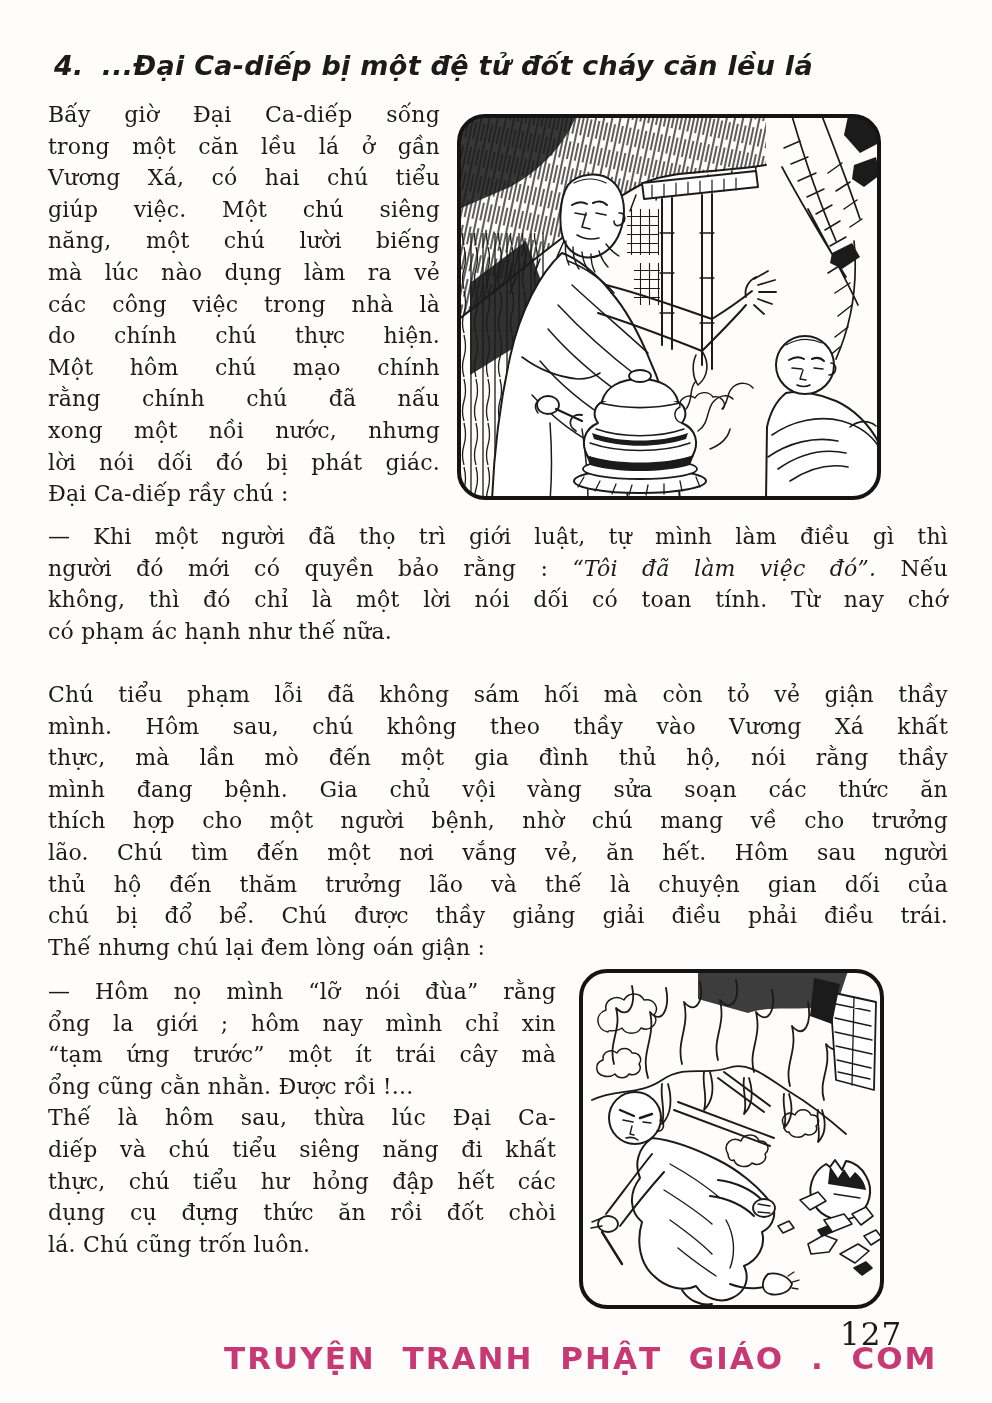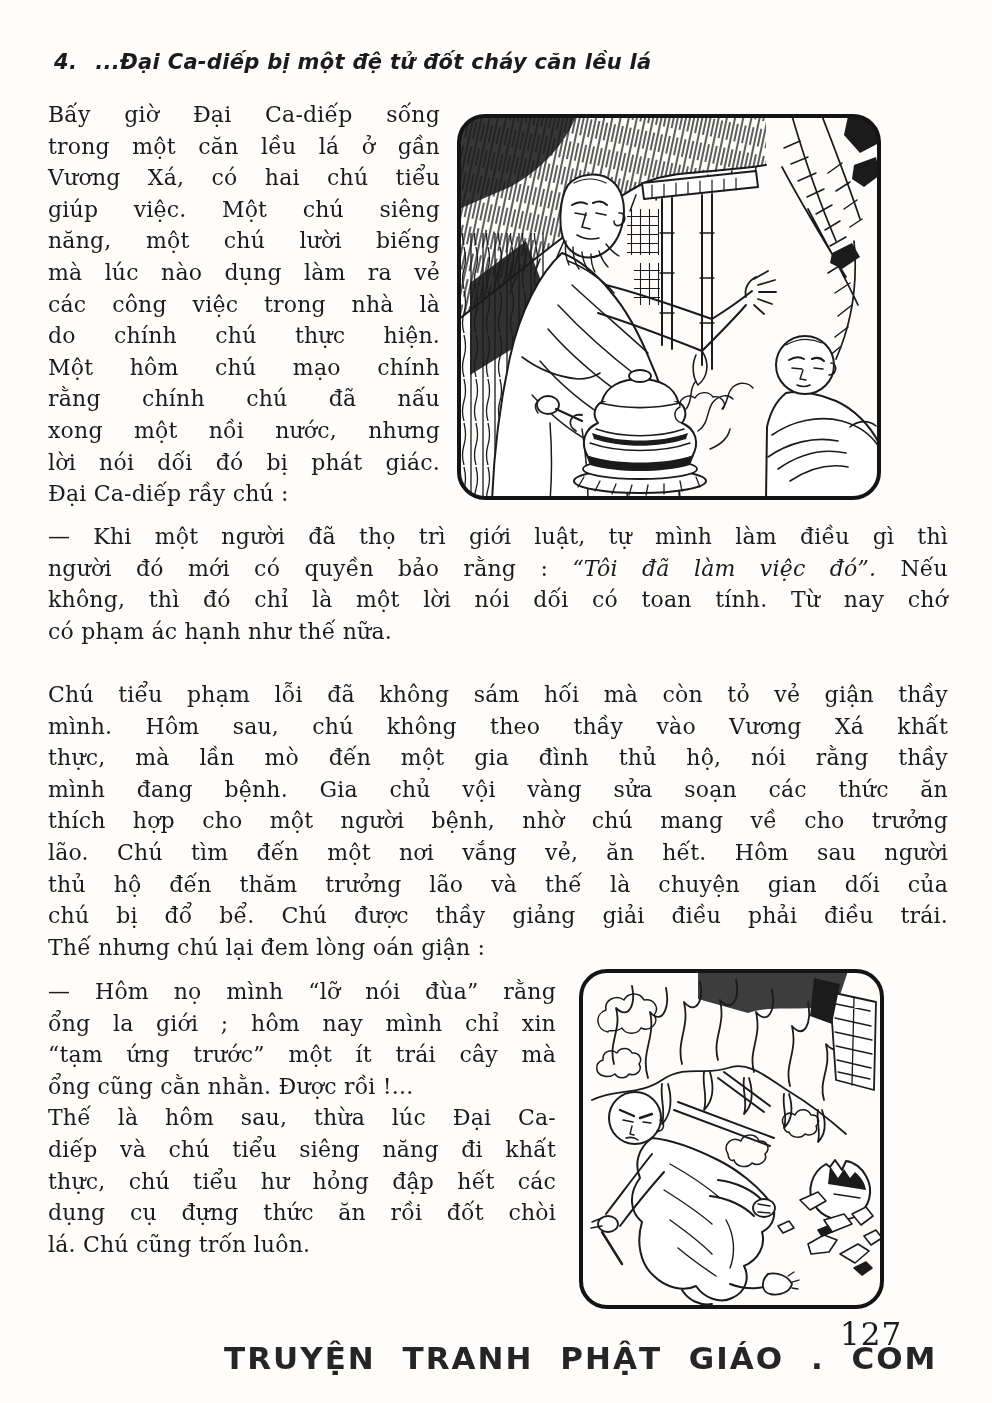--- a/index.html
+++ b/index.html
@@ -4,21 +4,21 @@
 <style>
   html,body{margin:0;padding:0;background:#e8e8e8;}
   .page{
     position:relative;width:992px;height:1403px;margin:0 auto;
     background:#fefdfb;color:#1b1b1b;overflow:hidden;
     font-family:"DejaVu Serif","Liberation Serif",serif;
   }
   .heading{
     position:absolute;left:54px;top:50px;width:880px;
     font-family:"DejaVu Sans","Liberation Sans",sans-serif;
-    font-weight:bold;font-style:italic;font-size:21px;letter-spacing:.3px;
+    font-weight:bold;font-style:italic;font-size:27px;letter-spacing:.3px;
     white-space:nowrap;
   }
   .heading .hnum{margin-right:18px;}
   .line{
     font-size:22px;line-height:31.6px;letter-spacing:.2px;
     text-align:justify;text-align-last:justify;white-space:normal;
   }
   .line.end{text-align-last:left;}
   .it{font-style:italic;margin-top:14px;}
   #col1{position:absolute;left:48px;top:99px;width:392px;}
@@ -29,21 +29,21 @@
   #illus1{position:absolute;left:456px;top:113px;width:426px;height:388px;}
   #illus2{position:absolute;left:578px;top:968px;width:307px;height:342px;}
   #illus1 svg,#illus2 svg{display:block;width:100%;height:100%;}
   #pagenum{
     position:absolute;left:840px;top:1316px;font-size:31px;letter-spacing:1px;
   }
   #watermark{
     position:absolute;left:224px;top:1340px;white-space:nowrap;
     font-family:"DejaVu Sans","Liberation Sans",sans-serif;
     font-weight:bold;font-size:31px;letter-spacing:2px;word-spacing:14px;
-    color:#000000;opacity:.85;
+    color:#be185d;opacity:.85;
   }
 </style>
 </head>
 <body>
 
 <div class="page">
 
   <div class="heading">
     <span class="hnum">4.</span><span class="htxt">...Đại Ca-diếp bị một đệ tử đốt cháy căn lều lá</span>
   </div>

